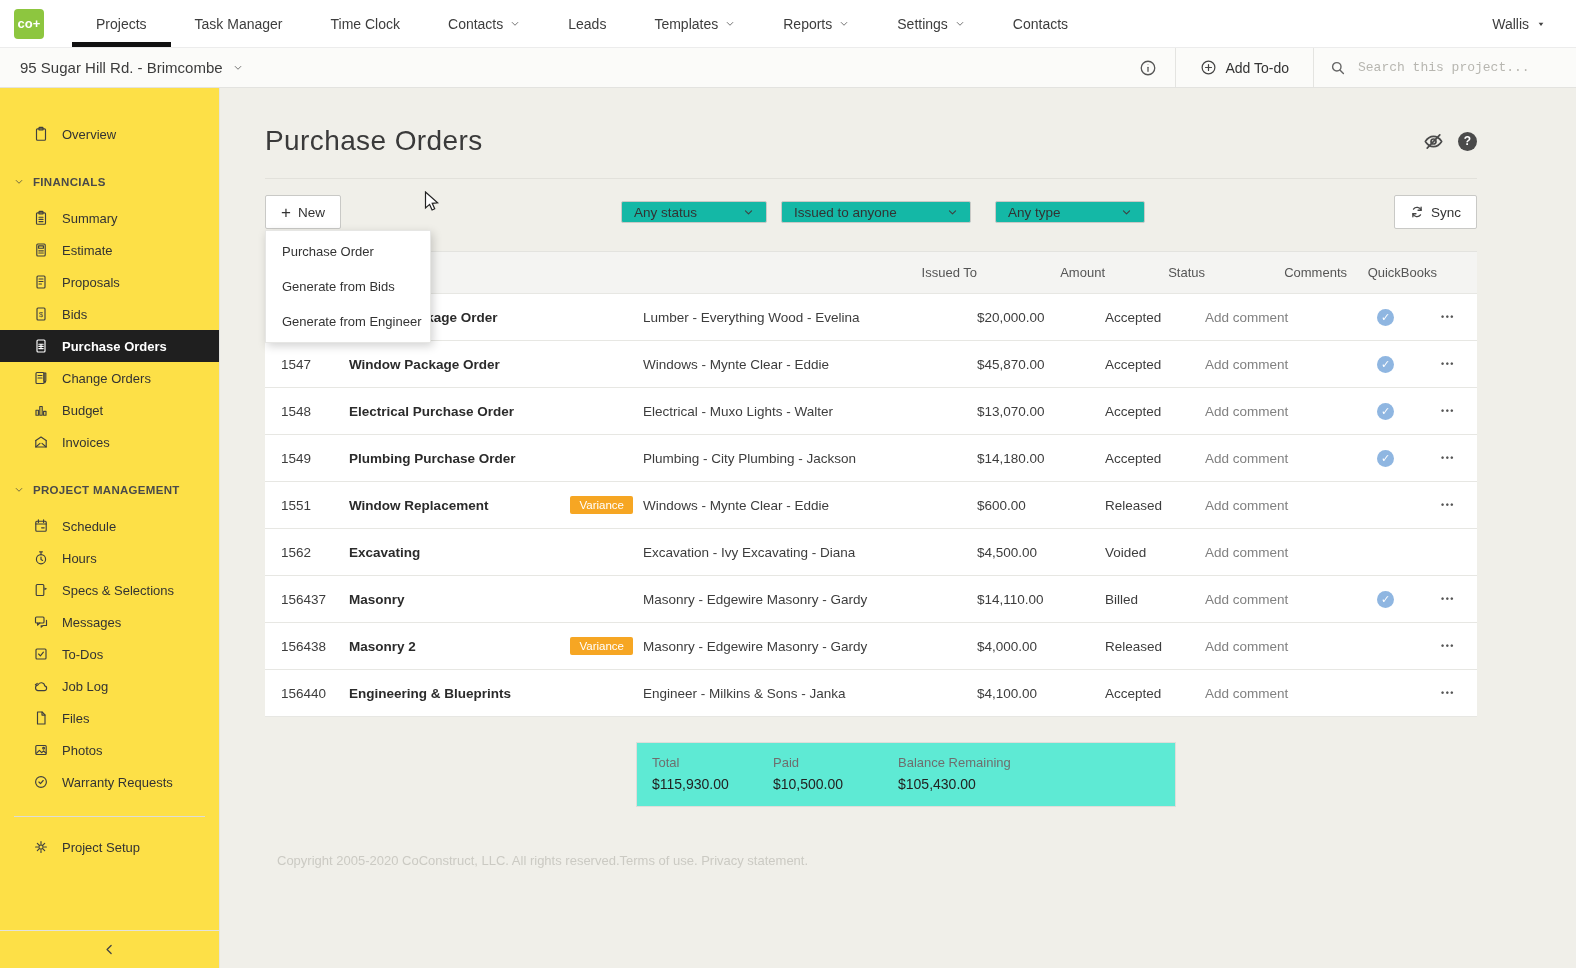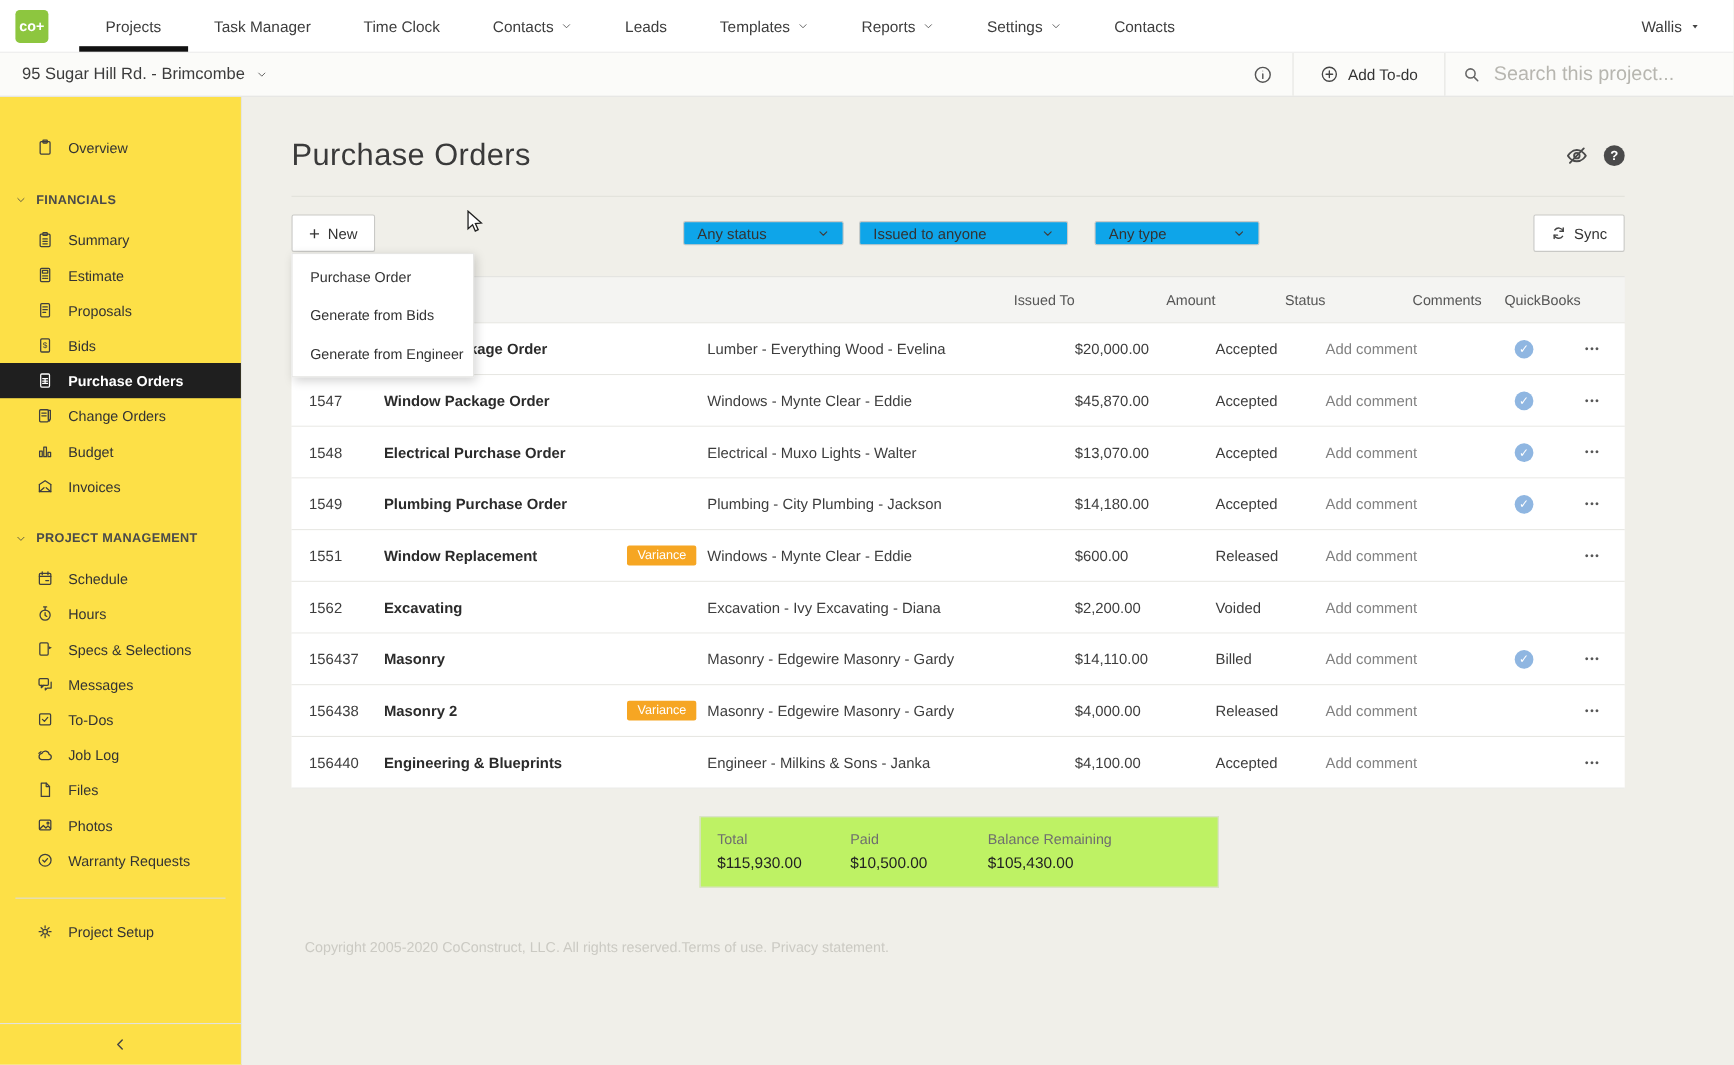--- a/index.html
+++ b/index.html
@@ -25,21 +25,21 @@
   .projectbar { height:40px; background:#fbfbf9; border-bottom:1px solid #e3e3e0; display:flex; align-items:center; justify-content:space-between; position:relative; z-index:9; }
   .project-selector { display:flex; align-items:center; gap:10px; padding-left:20px; font-size:15px; color:#3c3c3c; cursor:pointer;justify-content:center; }
   .projectbar-right { display:flex; align-items:center; height:100%; }
   .vdiv { width:1px; height:100%; background:#e4e4e1; }
   .iconbtn { width:54px; height:100%; background:none; border:none; display:flex; align-items:center; justify-content:center; cursor:pointer; }
   .iconbtn svg { width:18px; height:18px; stroke:#555; }
   .addtodo { height:100%; background:none; border:none; display:flex; align-items:center; gap:8px; padding:0 24px; font-size:14px; color:#333; font-family:inherit; cursor:pointer; }
   .addtodo svg { width:17px; height:17px; stroke:#444; }
   .searchbox { width:262px; height:100%; display:flex; align-items:center; gap:10px; padding-left:16px; }
   .searchbox svg { width:16px; height:16px; stroke:#666; stroke-width:1.4; }
-  .searchbox input { border:none; outline:none; background:transparent; font-family:Liberation Sans, sans-serif; font-size:18px; color:#333; width:190px; }
+  .searchbox input { border:none; outline:none; background:transparent; font-family:Liberation Mono, monospace; font-size:13px; color:#333; width:190px; }
   .searchbox input::placeholder { color:#b7b6b0; }
 
   
   .layout { display:flex; height:880px; }
 
   
   .sidebar { width:220px; min-width:220px; background:#fde047; border-right:1px solid #e5e5e1; display:flex; flex-direction:column; padding-top:30px; }
   .side-item { height:32px; display:flex; align-items:center; gap:13px; padding-left:33px; font-size:13px; color:#333; cursor:pointer; flex:none; }
   .side-item .icon { width:16px; }
   .side-item.active { background:#1f1f1f; color:#fff; font-weight:bold; }
@@ -57,21 +57,21 @@
   .page-header h1 { margin:0; font-size:28px; font-weight:400; color:#3a3a3a; letter-spacing:.4px; line-height:34px; }
   .header-icons { display:flex; align-items:center; gap:14px; }
   .flatbtn { background:none; border:none; padding:0; cursor:pointer; }
   .flatbtn svg { width:21px; height:21px; stroke:#4a4a4a; stroke-width:1.3; }
   .help { width:19px; height:19px; border-radius:50%; background:#4a4a4a; color:#fff; font-size:12px; font-weight:bold; border:none; display:flex; align-items:center; justify-content:center; cursor:pointer; font-family:inherit; }
 
   .toolbar { width:1212px; margin-top:16px; display:flex; align-items:center; height:34px; position:relative; }
   .btn { height:34px; background:#fff; border:1px solid #c9c9c6; border-radius:2px; font-size:13.5px; color:#333; display:flex; align-items:center; gap:7px; padding:0 15px; cursor:pointer; font-family:inherit; }
   .btn .plus { font-size:17px; line-height:1; color:#333; }
   .filters { display:flex; margin-left:280px; }
-  .select-box { height:22px; background:#0ea5e9; border:1px solid #c9c9c6; border-radius:2px; display:flex; align-items:center; justify-content:space-between; padding:0 12px; font-size:13.5px; color:#333; cursor:pointer; }
+  .select-box { height:22px; background:#14b8a6; border:1px solid #c9c9c6; border-radius:2px; display:flex; align-items:center; justify-content:space-between; padding:0 12px; font-size:13.5px; color:#333; cursor:pointer; }
   .select-box .caret svg { width:11px; height:11px; stroke-width:1.5; }
   .sb0 { width:146px; }
   .sb1 { width:190px; margin-left:14px; }
   .sb2 { width:150px; margin-left:24px; }
   .sync-btn { margin-left:auto; }
   .sync-btn svg { width:14px; height:14px; stroke:#444; stroke-width:1.5; }
 
   .po-menu { position:absolute; top:35px; left:0; width:166px; background:#fff; border:1px solid #e6e6e4; box-shadow:2px 3px 9px rgba(0,0,0,.18); z-index:20; padding:3px 0; }
   .po-menu-item { padding:10px 16px; font-size:13px; color:#333; cursor:pointer; white-space:nowrap; }
 
@@ -83,21 +83,21 @@
   .cell-title { display:flex; align-items:center; }
   .title-link { font-weight:bold; color:#2b2b2b; cursor:pointer; }
   .thead .cell-title { font-weight:400; }
   .badge { margin-left:auto; margin-right:10px; background:#f6a623; color:#fff; font-size:11.5px; padding:3px 9px; border-radius:2px; }
   .cell-comment { color:#818181; cursor:pointer; }
   .qb-check { width:17px; height:17px; border-radius:50%; background:#8fb6e1; color:#fff; font-size:11px; display:flex; align-items:center; justify-content:center; margin-left:30px; }
   .cell-actions { display:flex; padding-left:2px; }
   .row-actions { background:none; border:none; color:#555; font-size:9px; letter-spacing:1.5px; font-weight:bold; cursor:pointer; padding:4px 2px; font-family:inherit; }
 
   
-  .totals { width:472px; margin-left:371px; margin-top:25px; background:#bef264; border:1px solid #dededa; display:flex; padding:12px 0 14px 15px; }
+  .totals { width:540px; margin-left:371px; margin-top:25px; background:#5eead4; border:1px solid #dededa; display:flex; padding:12px 0 14px 15px; }
   .tblock0 { width:121px; } .tblock1 { width:125px; }
   .tlabel { font-size:13px; color:#6e6e6e; }
   .tvalue { font-size:14px; color:#222; margin-top:6px; }
 
   .copyright { margin-top:46px; font-size:13px; color:#cbcac3;margin-left:12px; }
 
   .cursor { position:absolute; left:204px; top:103px; width:17px; height:22px; z-index:50; pointer-events:none; }
 </style>
 </head>
 <body>
@@ -566,21 +566,21 @@
             <div class="cell cell-actions">
               <button class="row-actions">•••</button>
             </div>
           </div>
           <div class="trow">
             <div class="cell cell-po">1562</div>
             <div class="cell cell-title">
               <span class="title-link">Excavating</span>
             </div>
             <div class="cell">Excavation - Ivy Excavating - Diana</div>
-            <div class="cell">$2,200.00</div>
+            <div class="cell">$4,500.00</div>
             <div class="cell">Voided</div>
             <div class="cell cell-comment">Add comment</div>
             <div class="cell cell-qb"></div>
             <div class="cell cell-actions"></div>
           </div>
           <div class="trow">
             <div class="cell cell-po">156437</div>
             <div class="cell cell-title">
               <span class="title-link">Masonry</span>
             </div>

